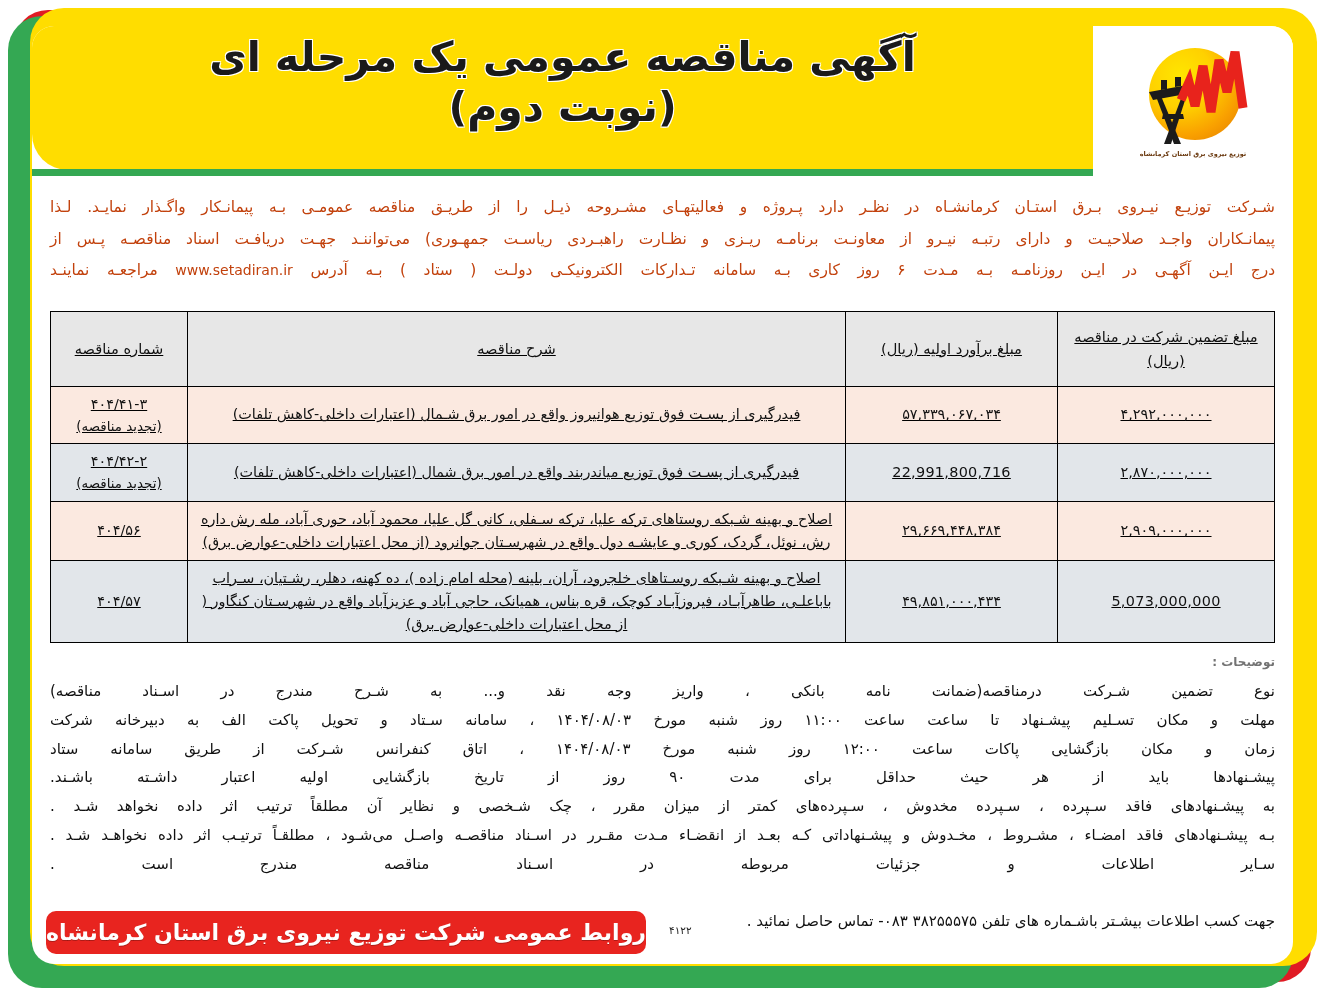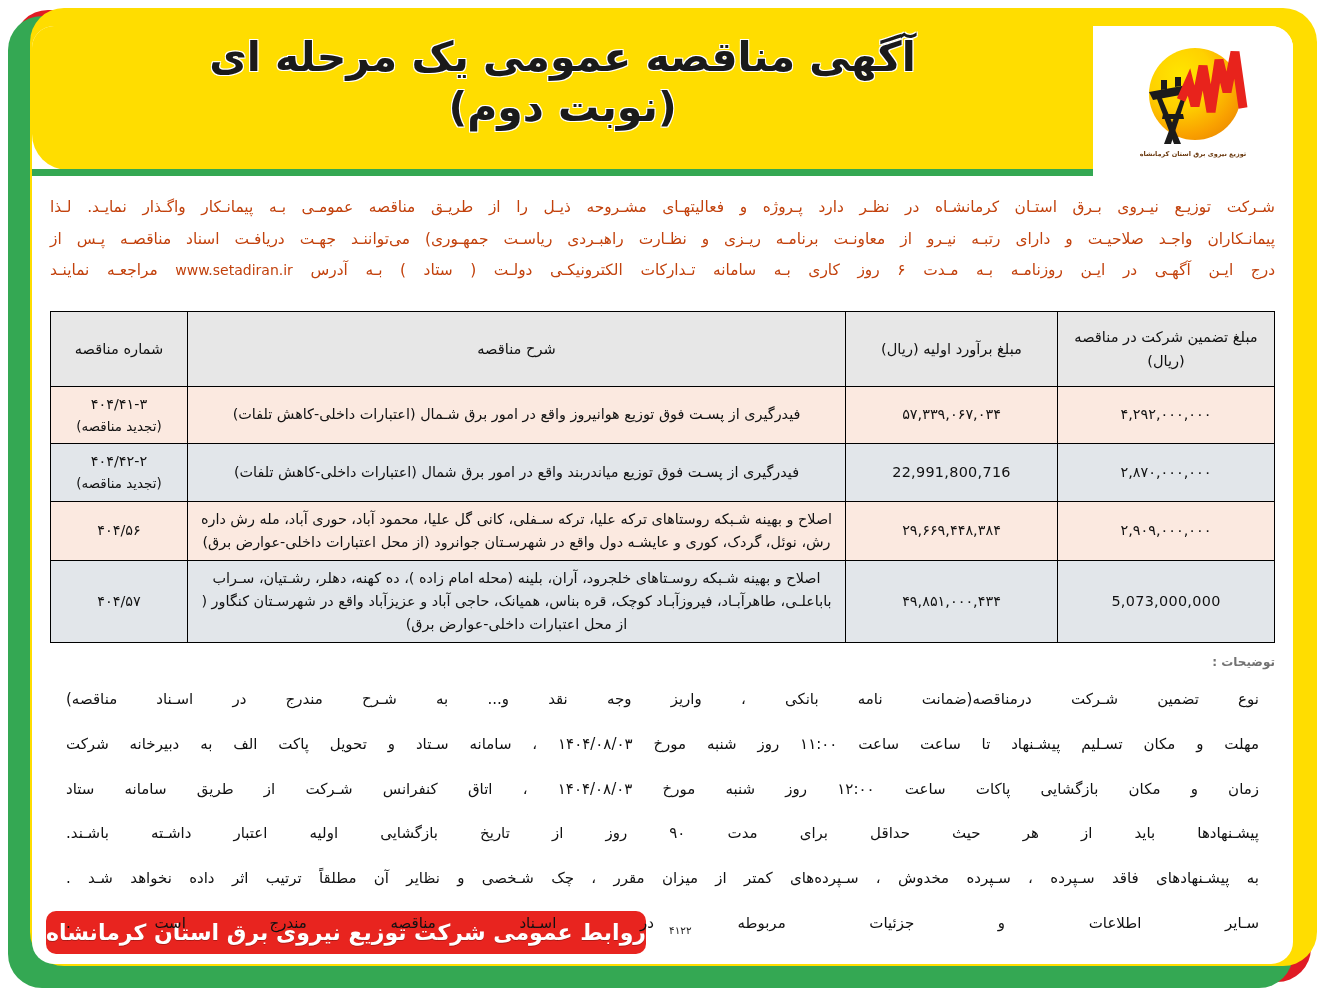--- a/index.html
+++ b/index.html
@@ -103,20 +103,21 @@
   .intro div{direction:rtl;}
   .ltr{direction:ltr;unicode-bidi:embed;display:inline-block;font-size:14px;}
 
   
   table.tender{
     margin:24px 18px 0 18px;
     width:calc(100% - 36px);
     border-collapse:collapse;
     position:relative;z-index:2;
     background:transparent;
+    text-decoration:underline;
   }
   table.tender th,table.tender td{
     border:1px solid #000;
     padding:6px 8px;
     font-size:14.4px;
     color:#111;
     vertical-align:middle;
     text-align:center;
     line-height:1.6;
   }
@@ -140,21 +141,21 @@
   .notes{
     margin:12px 18px 0 18px;
     position:relative;z-index:2;
   }
   .notes-title{
     color:#737373;font-weight:bold;font-size:12px;margin-bottom:8px;
   }
   .notes-body{
     font-size:15px;line-height:1.92;color:#111;text-align:justify;text-align-last:justify;
   }
-  .notes-body p{margin:16px;}
+  .notes-body p{margin:0;}
 
   
   .footer{
     position:absolute;left:0;right:0;bottom:6px;height:56px;
   }
   .redbar{
     position:absolute;right:auto;left:14px;bottom:4px;
     width:600px;height:43px;
     background:#e8241f;border-radius:10px;
     display:flex;align-items:center;justify-content:center;
@@ -272,25 +273,27 @@
     </table>
 
     <div class="notes">
       <div class="notes-title">توضیحات :</div>
       <div class="notes-body">
         <p>نوع تضمین شـرکت درمناقصه(ضمانت نامه بانکی ، واریز وجه نقد و... به شـرح مندرج در اسـناد مناقصه)</p>
         <p>مهلت و مکان تسـلیم پیشـنهاد تا ساعت ساعت ۱۱:۰۰ روز شنبه مورخ ۱۴۰۴/۰۸/۰۳ ، سامانه سـتاد و تحویل پاکت الف به دبیرخانه شرکت</p>
         <p>زمان و مکان بازگشایی پاکات ساعت ۱۲:۰۰ روز شنبه مورخ  ۱۴۰۴/۰۸/۰۳ ، اتاق کنفرانس شـرکت از طریق سامانه ستاد</p>
         <p>پیشـنهادها باید از هر حیث حداقل برای مدت ۹۰ روز  از تاریخ بازگشایی اولیه اعتبار داشـته باشـند.</p>
         <p>به پیشـنهادهای فاقد سـپرده ، سـپرده مخدوش ، سـپرده‌های کمتر از میزان مقرر ، چک شـخصی و نظایر آن مطلقاً ترتیب اثر داده نخواهد شـد .</p>
+        <p>بـه پیشـنهادهای فاقد امضـاء ، مشـروط ، مخـدوش و پیشـنهاداتی کـه بعـد از انقضـاء مـدت مقـرر در اسـناد مناقصـه واصـل می‌شـود ، مطلقـاً ترتیـب اثر داده نخواهـد شـد .</p>
         <p>سـایر اطلاعات و جزئیات مربوطه در اسـناد مناقصه مندرج است .</p>
       </div>
     </div>
 
     <div class="footer">
+      <div class="last-line">جهت کسب اطلاعات بیشـتر باشـماره های تلفن ۳۸۲۵۵۵۷۵ ۰۸۳- تماس حاصل نمائید .</div>
       <div class="code">۴۱۲۲</div>
       <div class="redbar">
         <span>روابط عمومی شرکت توزیع نیروی برق استان کرمانشاه</span>
       </div>
     </div>
 
   </div>
 </div>
 
 </body></html>

